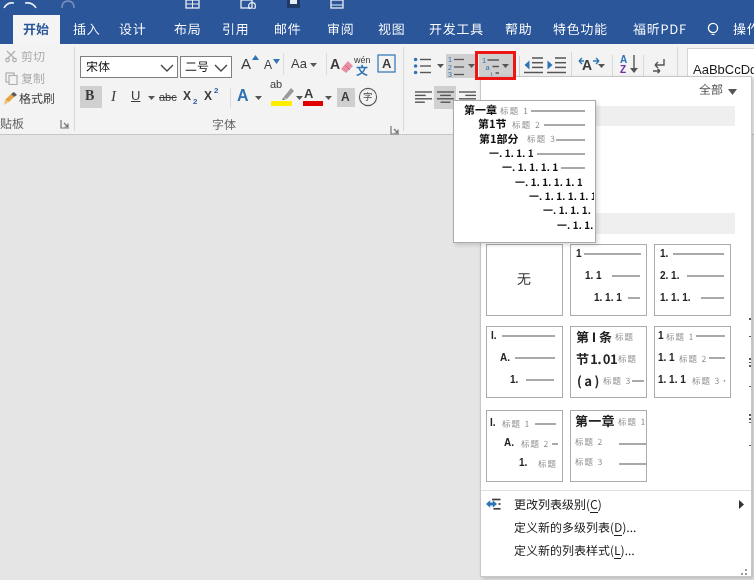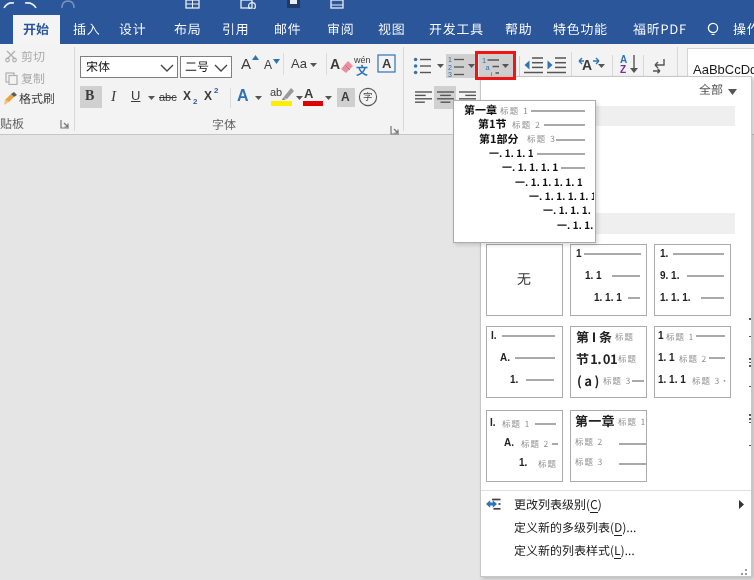--- a/index.html
+++ b/index.html
@@ -126,21 +126,21 @@
 <div style="position:absolute;left:159px;top:92px;font:11px 'Liberation Sans',sans-serif;color:#3b3b3b;white-space:pre;line-height:1;text-decoration:line-through;">abc</div>
 <div style="position:absolute;left:183px;top:90px;font:bold 12px 'Liberation Sans',sans-serif;color:#3b3b3b;white-space:pre;line-height:1;">X</div>
 <div style="position:absolute;left:193px;top:98px;font:bold 8px 'Liberation Sans',sans-serif;color:#2b579a;white-space:pre;line-height:1;">2</div>
 <div style="position:absolute;left:204px;top:90px;font:bold 12px 'Liberation Sans',sans-serif;color:#3b3b3b;white-space:pre;line-height:1;">X</div>
 <div style="position:absolute;left:214px;top:87px;font:bold 8px 'Liberation Sans',sans-serif;color:#2b579a;white-space:pre;line-height:1;">2</div>
 <div style="position:absolute;left:230px;top:88px;width:1px;height:20px;background:#dcdcdc;"></div>
 <div style="position:absolute;left:237px;top:88px;font:bold 16px 'Liberation Sans',sans-serif;color:#2e74b5;white-space:pre;line-height:1;">A</div>
 <svg style="position:absolute;left:255px;top:96px;" width="8" height="5" viewBox="0 0 8 5">
     <path d="M0 0 L3.5 4 L7 0 Z" fill="#555"></path>
   </svg>
-<div style="position:absolute;left:270px;top:87px;font:11px 'Liberation Sans',sans-serif;color:#3b3b3b;white-space:pre;line-height:1;">ab</div>
+<div style="position:absolute;left:270px;top:79px;font:11px 'Liberation Sans',sans-serif;color:#3b3b3b;white-space:pre;line-height:1;">ab</div>
 <svg style="position:absolute;left:280px;top:86px;" width="16" height="14" viewBox="0 0 16 14">
     <path d="M3 12 L11 2 L14 5 L7 13 Z" fill="#9a9a9a"></path>
     <path d="M3 12 L2 14 L6 13.5 Z" fill="#6a6a6a"></path>
   </svg>
 <div style="position:absolute;left:271px;top:101px;width:21px;height:5px;background:#ffed00;"></div>
 <svg style="position:absolute;left:296px;top:96px;" width="8" height="5" viewBox="0 0 8 5">
     <path d="M0 0 L3.5 4 L7 0 Z" fill="#555"></path>
   </svg>
 <div style="position:absolute;left:304px;top:87px;font:bold 13px 'Liberation Sans',sans-serif;color:#3b3b3b;white-space:pre;line-height:1;">A</div>
 <div style="position:absolute;left:303px;top:101px;width:20px;height:5px;background:#e00000;"></div>
@@ -311,21 +311,21 @@
     <path transform="translate(0,14)" d="M1.6 -10.8V-9.8H6.2C6.2 -8.8 6.2 -7.7 6 -6.7H0.7V-5.7H5.8C5.2 -3.2 3.9 -1 0.5 0.3C0.8 0.5 1.1 0.9 1.3 1.1C4.9 -0.3 6.3 -2.9 6.9 -5.7H7.2V-0.8C7.2 0.4 7.5 0.8 9 0.8C9.3 0.8 11.3 0.8 11.6 0.8C13 0.8 13.3 0.2 13.4 -2C13.1 -2.1 12.7 -2.3 12.4 -2.5C12.3 -0.6 12.2 -0.2 11.6 -0.2C11.1 -0.2 9.4 -0.2 9.1 -0.2C8.4 -0.2 8.2 -0.3 8.2 -0.8V-5.7H13.3V-6.7H7C7.2 -7.7 7.3 -8.8 7.3 -9.8H12.5V-10.8Z" fill="#333"></path>
   </svg>
 <div style="position:absolute;left:576px;top:249px;font:bold 10px 'Liberation Sans',sans-serif;color:#222;white-space:pre;line-height:1;z-index:12;">1</div>
 <div style="position:absolute;left:584px;top:253px;width:57px;height:2px;background:#a9a9a9;z-index:12;"></div>
 <div style="position:absolute;left:585px;top:271px;font:bold 10px 'Liberation Sans',sans-serif;color:#222;white-space:pre;line-height:1;z-index:12;">1. 1</div>
 <div style="position:absolute;left:612px;top:275px;width:28px;height:2px;background:#a9a9a9;z-index:12;"></div>
 <div style="position:absolute;left:594px;top:293px;font:bold 10px 'Liberation Sans',sans-serif;color:#222;white-space:pre;line-height:1;z-index:12;">1. 1. 1</div>
 <div style="position:absolute;left:628px;top:297px;width:12px;height:2px;background:#a9a9a9;z-index:12;"></div>
 <div style="position:absolute;left:660px;top:249px;font:bold 10px 'Liberation Sans',sans-serif;color:#222;white-space:pre;line-height:1;z-index:12;">1.</div>
 <div style="position:absolute;left:673px;top:253px;width:51px;height:2px;background:#a9a9a9;z-index:12;"></div>
-<div style="position:absolute;left:660px;top:271px;font:bold 10px 'Liberation Sans',sans-serif;color:#222;white-space:pre;line-height:1;z-index:12;">9. 1.</div>
+<div style="position:absolute;left:660px;top:271px;font:bold 10px 'Liberation Sans',sans-serif;color:#222;white-space:pre;line-height:1;z-index:12;">2. 1.</div>
 <div style="position:absolute;left:687px;top:275px;width:37px;height:2px;background:#a9a9a9;z-index:12;"></div>
 <div style="position:absolute;left:660px;top:293px;font:bold 10px 'Liberation Sans',sans-serif;color:#222;white-space:pre;line-height:1;z-index:12;">1. 1. 1.</div>
 <div style="position:absolute;left:701px;top:297px;width:23px;height:2px;background:#a9a9a9;z-index:12;"></div>
 <div style="position:absolute;left:491px;top:331px;font:bold 10px 'Liberation Sans',sans-serif;color:#222;white-space:pre;line-height:1;z-index:12;">I.</div>
 <div style="position:absolute;left:502px;top:335px;width:53px;height:2px;background:#a9a9a9;z-index:12;"></div>
 <div style="position:absolute;left:500px;top:353px;font:bold 10px 'Liberation Sans',sans-serif;color:#222;white-space:pre;line-height:1;z-index:12;">A.</div>
 <div style="position:absolute;left:515px;top:357px;width:40px;height:2px;background:#a9a9a9;z-index:12;"></div>
 <div style="position:absolute;left:510px;top:375px;font:bold 10px 'Liberation Sans',sans-serif;color:#222;white-space:pre;line-height:1;z-index:12;">1.</div>
 <div style="position:absolute;left:526px;top:379px;width:28px;height:2px;background:#a9a9a9;z-index:12;"></div>
 <svg style="position:absolute;left:576px;top:328.5px;z-index:12;overflow:hidden" width="39" height="17">

